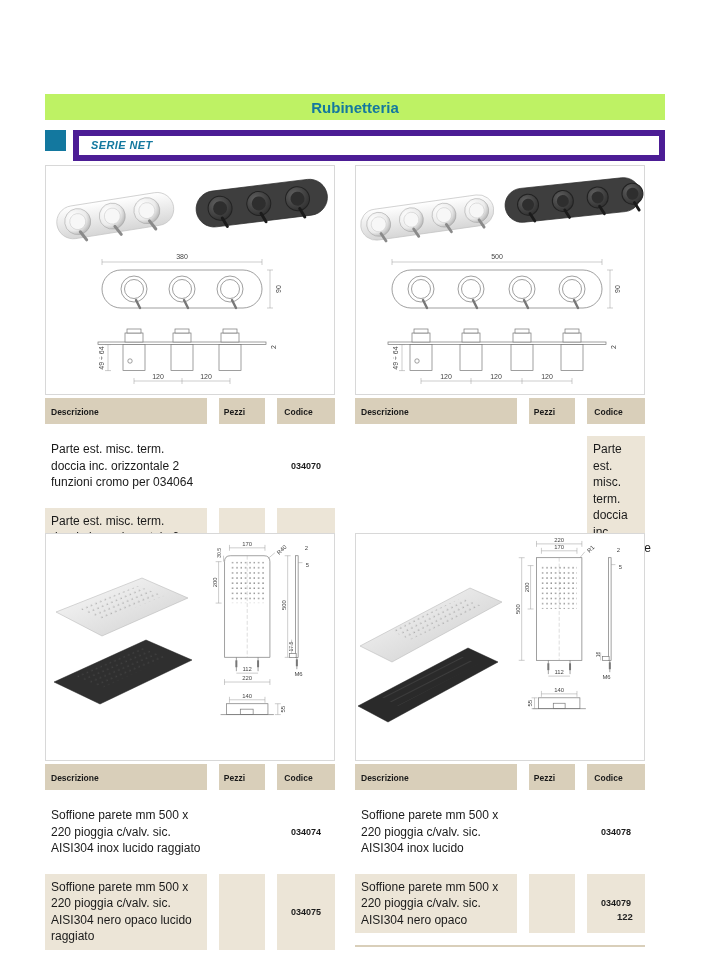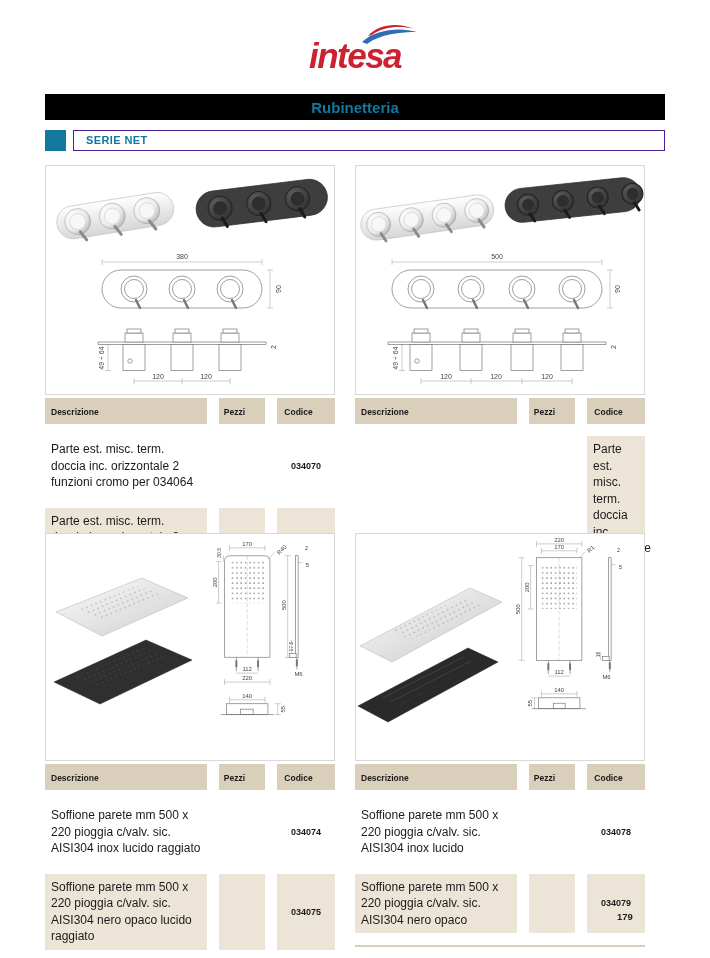--- a/index.html
+++ b/index.html
@@ -4,28 +4,28 @@
 <style>
   html,body{margin:0;padding:0;background:#fff;}
   .sheet{position:relative;width:710px;height:958px;background:#fff;overflow:hidden;
          font-family:"Liberation Sans",sans-serif;color:#1a1a1a;}
   
   .logo{position:absolute;top:22px;left:0;width:710px;text-align:center;}
   .swoosh{display:block;margin:0 auto -6px 358px;}
   .logo-text{color:#cc2130;font-size:35px;font-weight:bold;font-style:italic;
              letter-spacing:-1.5px;line-height:1;}
   
-  .banner{position:absolute;left:45px;top:94px;width:620px;height:26px;background:#000000;
+  .banner{position:absolute;left:45px;top:94px;width:620px;height:26px;background:#bef264;
           display:flex;align-items:center;justify-content:center;}
   .banner-title{color:#13789f;font-weight:bold;font-size:15px;}
   
   .series{position:absolute;left:45px;top:130px;width:620px;height:22px;}
   .series-marker{position:absolute;left:0;top:0;width:21px;height:21px;background:#13789f;}
   .series-bar{position:absolute;left:28px;right:0;top:0;height:19px;background:#fff;
-              border:1px solid #4c1d95;}
+              border:6px solid #4c1d95;font-style:italic;}
   .series-label{position:absolute;left:12px;top:0;line-height:19px;color:#13789f;
                 font-weight:bold;font-size:11px;letter-spacing:.4px;}
   
   .panel{position:absolute;width:290px;}
   .imgbox{position:relative;border:1px solid #d8d8d8;background:#fff;margin-bottom:3px;}
   .imgbox svg{position:absolute;}
   
   .ptable{display:grid;grid-template-columns:1fr 46px 58px;gap:12px;}
   .ptable .th{background:#d9cfba;font-weight:bold;font-size:8.5px;padding:9px 6px 7px;}
   .ptable .th.c{text-align:center;padding-left:0;padding-right:15px;}
@@ -44,27 +44,20 @@
   svg.tech text{font-family:"Liberation Sans",sans-serif;font-size:7px;fill:#444;}
   svg.tech.shw text{font-size:6px;}
   svg.tech text.sm{font-size:5.2px;}
   .page-num{position:absolute;top:911px;left:617px;font-size:9.5px;font-weight:bold;color:#222;}
 </style>
 </head>
 <body>
 
 <div class="sheet">
 
-  <div class="logo">
-    <svg class="swoosh" width="62" height="22" viewBox="0 0 62 22">
-      <path d="M10 14 C20 2 40 0 56 7 C42 3 24 5 14 13 Z" fill="#cc2130"></path>
-      <path d="M4 20 C18 7 42 5 59 10 C43 10 22 12 9 22 Z" fill="#2f6eb6"></path>
-    </svg>
-    <div class="logo-text">intesa</div>
-  </div>
 
   <div class="banner">
     <span class="banner-title">Rubinetteria</span>
   </div>
 
   <div class="series">
     <div class="series-marker"></div>
     <div class="series-bar">
       <span class="series-label">SERIE NET</span>
     </div>
@@ -514,14 +507,14 @@
       <div class="cell desc r0">Soffione parete mm 500 x 220 pioggia c/valv. sic. AISI304 inox lucido</div>
       <div class="cell pez r0"></div>
       <div class="cell cod r0">034078</div>
       <div class="cell desc r1">Soffione parete mm 500 x 220 pioggia c/valv. sic. AISI304 nero opaco</div>
       <div class="cell pez r1"></div>
       <div class="cell cod r1">034079</div>
       <div class="tline"></div>
     </div>
   </section>
 
-  <div class="page-num">179</div>
+  <div class="page-num">122</div>
 </div>
 
 </body></html>

